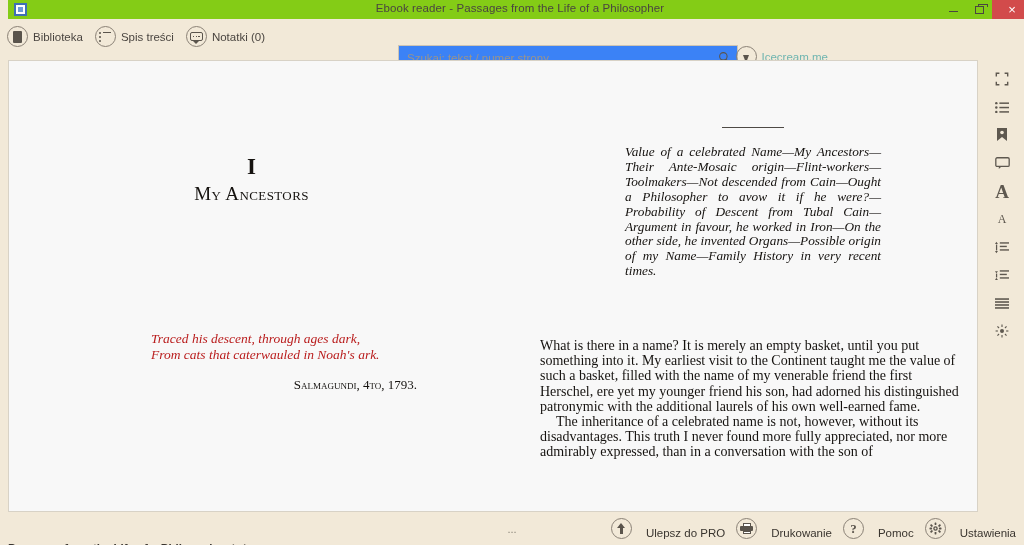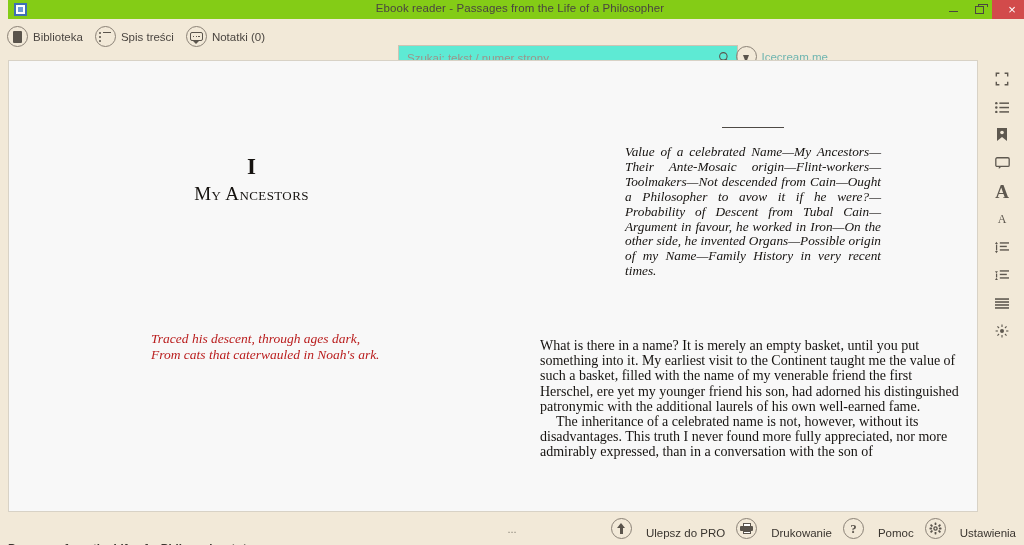--- a/index.html
+++ b/index.html
@@ -79,21 +79,21 @@
   .ic-note:after {
     content: ""; position: absolute; left: 2.5px; bottom: -3.5px;
     border-left: 3px solid transparent; border-right: 3px solid transparent;
     border-top: 3.5px solid #5a544c;
   }
 
   
   .search-wrap {
     position: absolute; right: 98px; top: 26px;
     width: 340px; height: 25px;
-    background: #5eead4; border: 1px solid #cdc4b4;
+    background: #3b82f6; border: 1px solid #cdc4b4;
     display: flex; align-items: center;
   }
   .search-input {
     flex: 1; border: none; outline: none; background: transparent;
     font-family: "Liberation Sans", sans-serif; font-size: 11.5px; color: #3a3530;
     padding: 0 8px;
   }
   .search-input::placeholder { color: #9b948b; }
   .search-icon { width: 26px; display: flex; align-items: center; justify-content: center; color: #5a544c; }
 
@@ -279,20 +279,21 @@
   <div class="page">
     <div class="page-inner">
 
       <div class="col-left">
         <div class="chap-num">I</div>
         <div class="chap-title">My Ancestors</div>
         <div class="verse">
           <div>Traced his descent, through ages dark,</div>
           <div>From cats that caterwauled in Noah's ark.</div>
         </div>
+        <div class="verse-attr">Salmagundi, 4to, 1793.</div>
       </div>
 
       <div class="col-right">
         <div class="rule"></div>
         <div class="summary">Value of a celebrated Name—My Ancestors—Their Ante-Mosaic origin—Flint-workers—Toolmakers—Not descended from Cain—Ought a Philosopher to avow it if he were?—Probability of Descent from Tubal Cain—Argument in favour, he worked in Iron—On the other side, he invented Organs—Possible origin of my Name—Family History in very recent times.</div>
         <div class="body-text">
           <p>What is there in a name? It is merely an empty basket, until you put something into it. My earliest visit to the Continent taught me the value of such a basket, filled with the name of my venerable friend the first Herschel, ere yet my younger friend his son, had adorned his distinguished patronymic with the additional laurels of his own well-earned fame.</p>
           <p>The inheritance of a celebrated name is not, however, without its disadvantages. This truth I never found more fully appreciated, nor more admirably expressed, than in a conversation with the son of</p>
         </div>
       </div>

